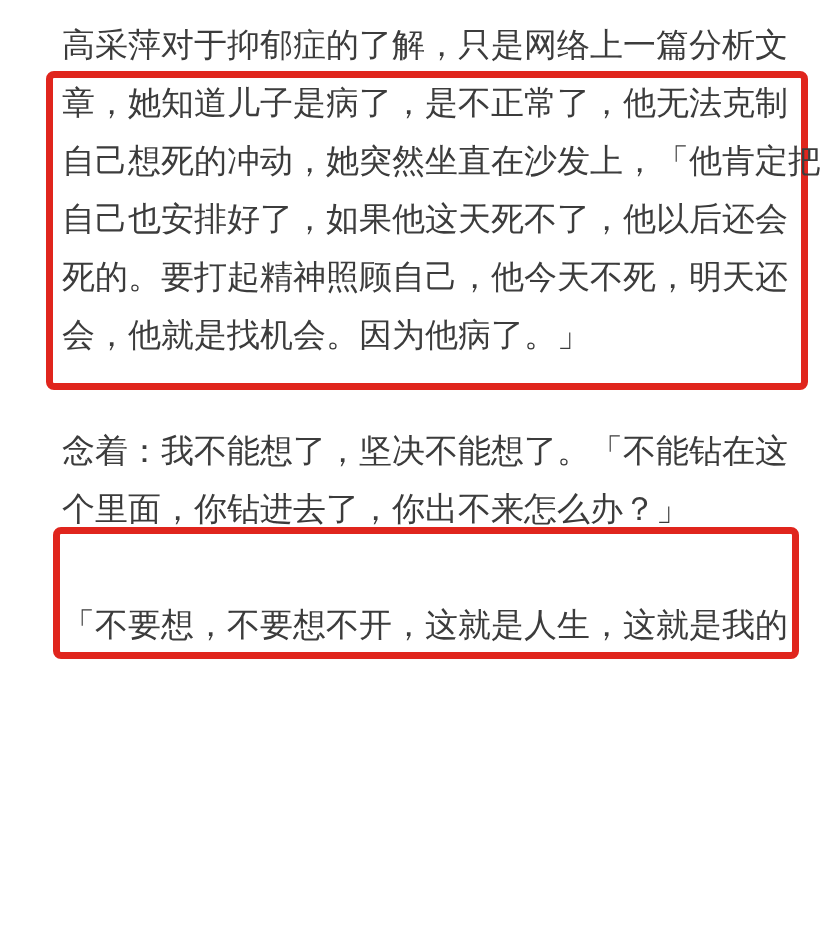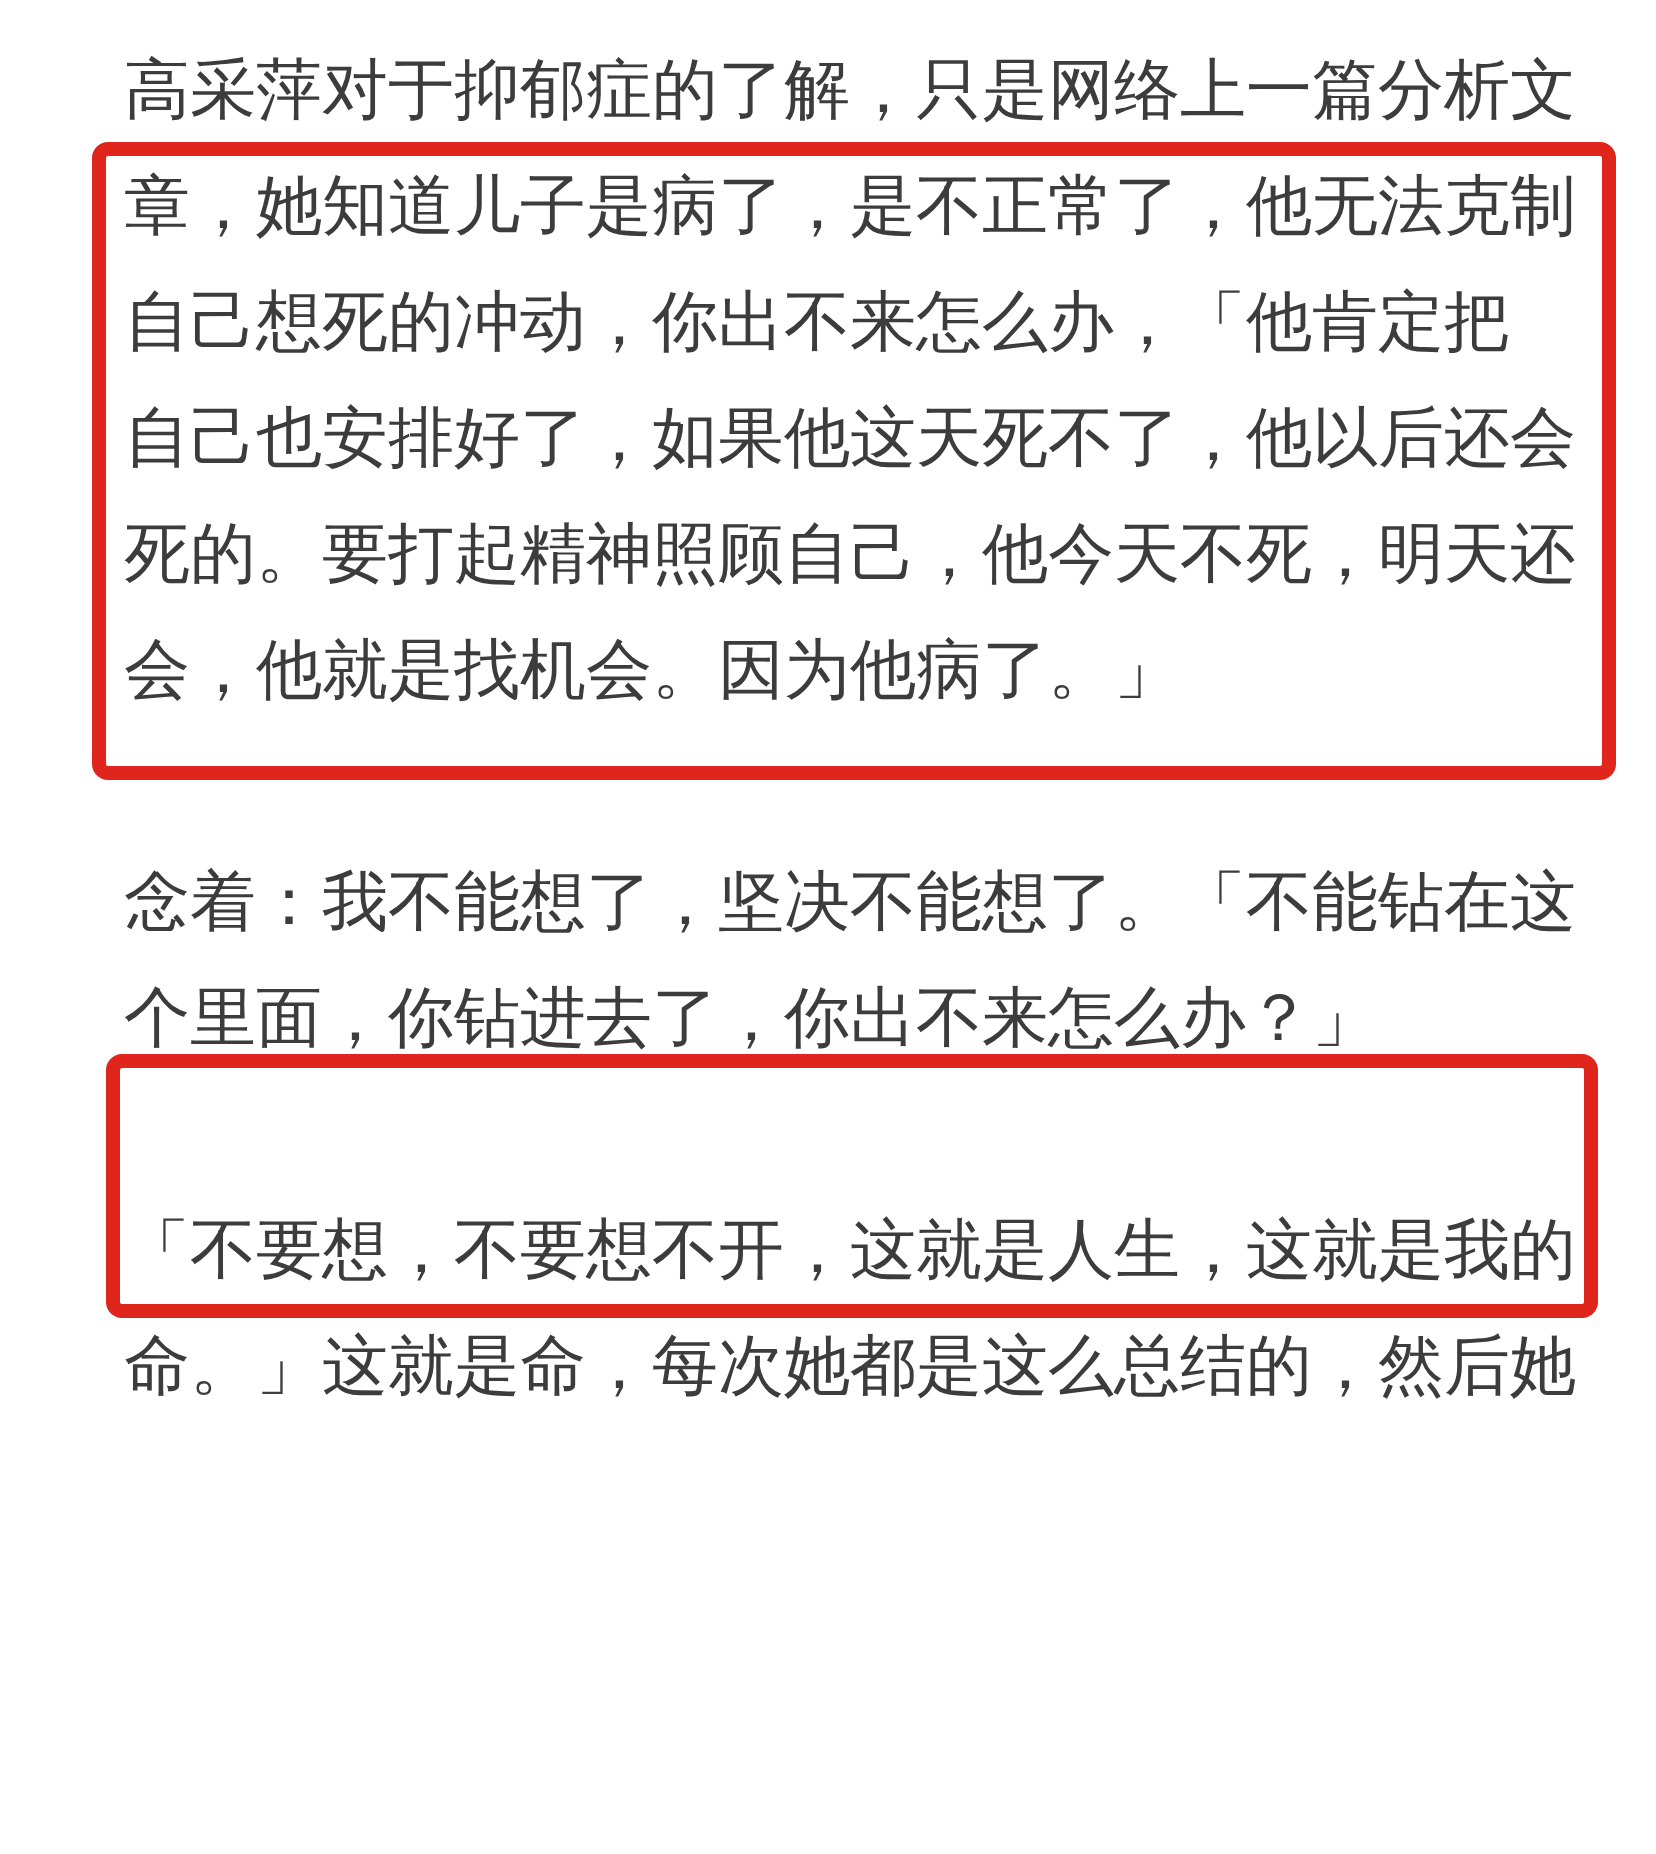--- a/index.html
+++ b/index.html
@@ -78,33 +78,32 @@
 <div class="page">
 
   <div class="hl-box hl-box-1"></div>
   <div class="hl-box hl-box-2"></div>
 
   <div class="article">
 
     <div class="para">
       <div class="line">高采萍对于抑郁症的了解，只是网络上一篇分析文</div>
       <div class="line">章，她知道儿子是病了，是不正常了，他无法克制</div>
-      <div class="line">自己想死的冲动，你出不来怎么办，「他肯定把</div>
+      <div class="line">自己想死的冲动，她突然坐直在沙发上，「他肯定把</div>
       <div class="line">自己也安排好了，如果他这天死不了，他以后还会</div>
       <div class="line">死的。要打起精神照顾自己，他今天不死，明天还</div>
       <div class="line">会，他就是找机会。因为他病了。」</div>
     </div>
 
     <div class="para">
       <div class="line">念着：我不能想了，坚决不能想了。「不能钻在这</div>
       <div class="line">个里面，你钻进去了，你出不来怎么办？」</div>
     </div>
 
     <div class="para">
       <div class="line">「不要想，不要想不开，这就是人生，这就是我的</div>
-      <div class="line">命。」这就是命，每次她都是这么总结的，然后她</div>
     </div>
 
   </div>
 
   <div class="watermark">头条 @南都娱乐周刊</div>
 
 </div>
 
 </body></html>

